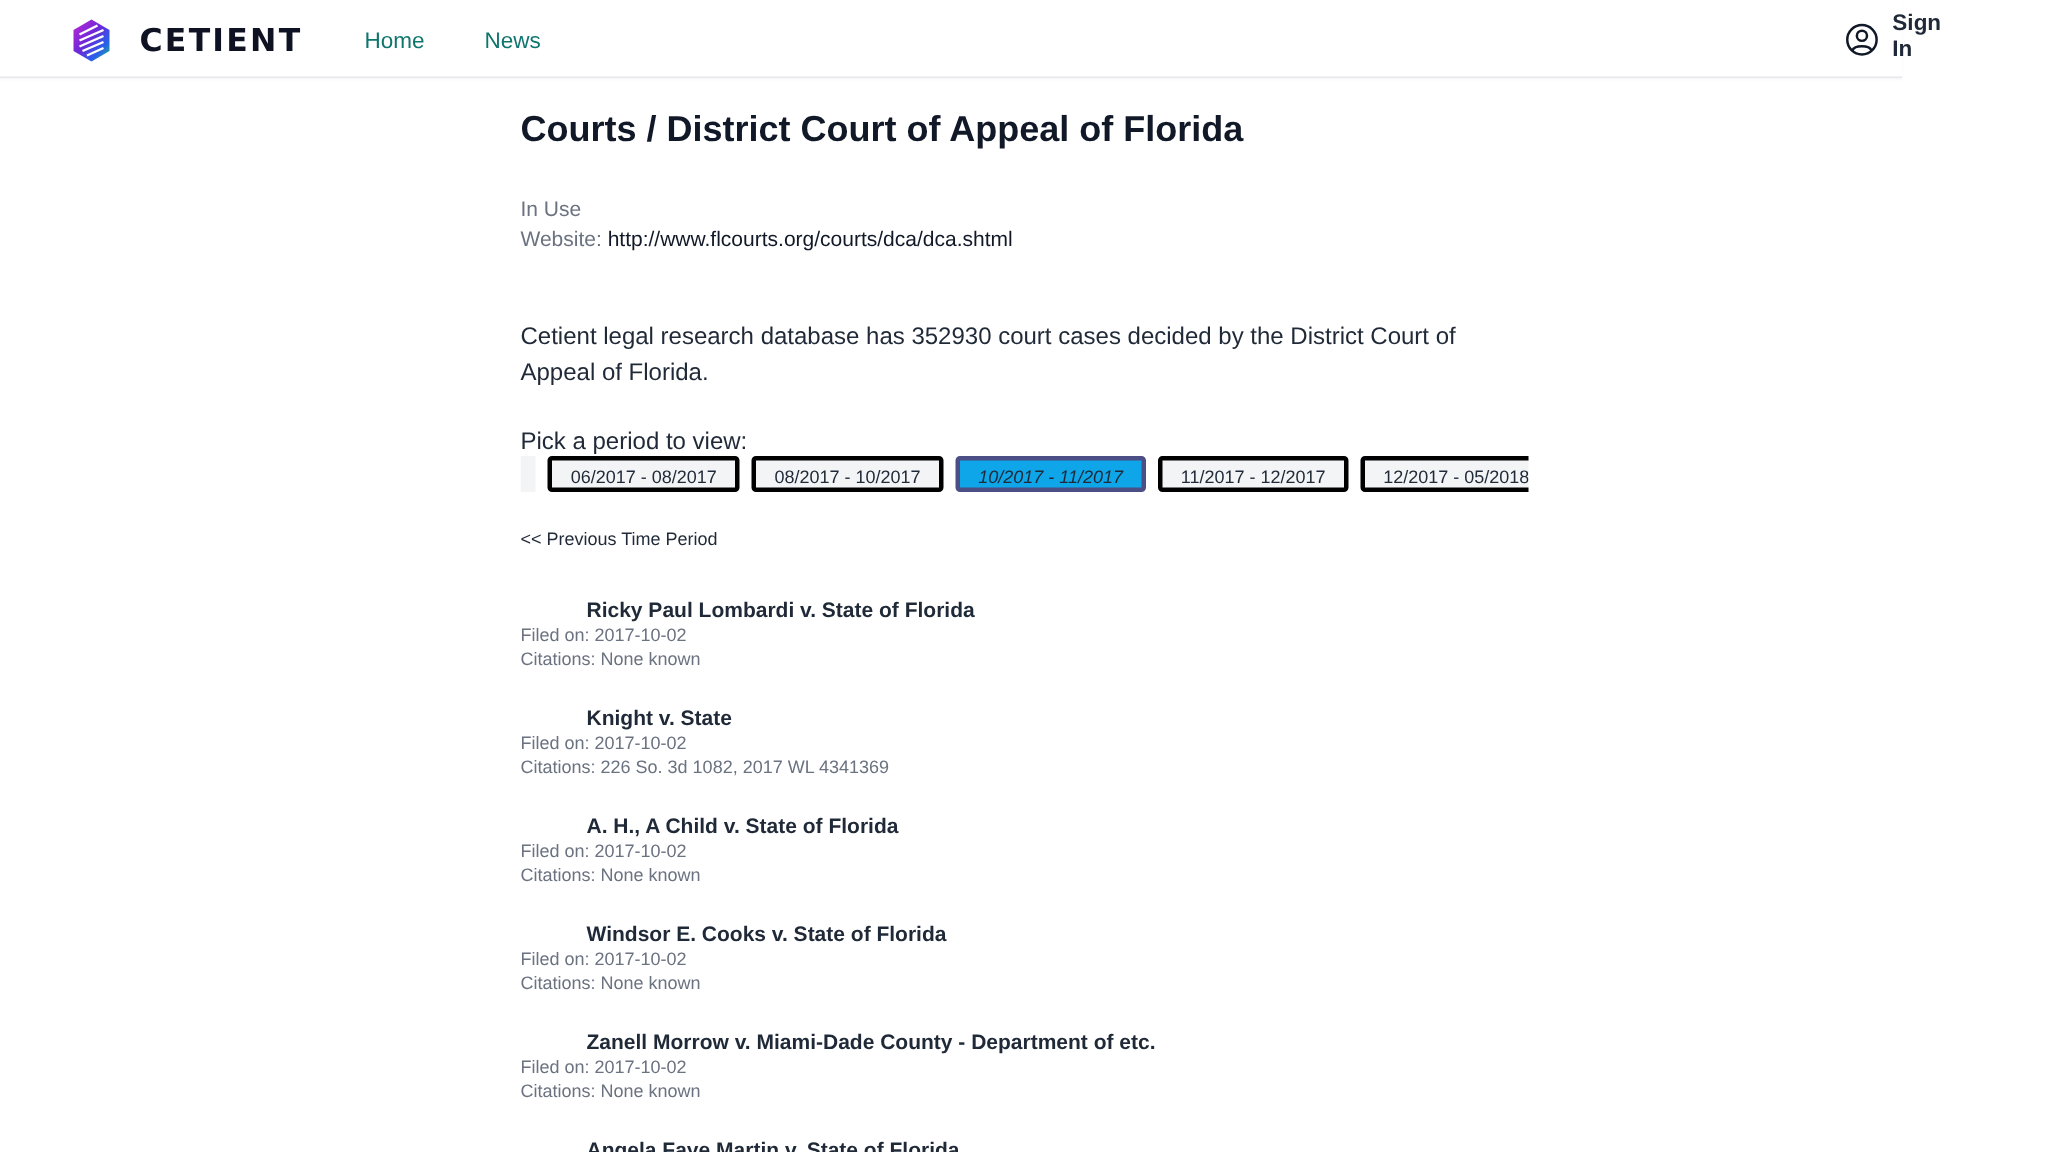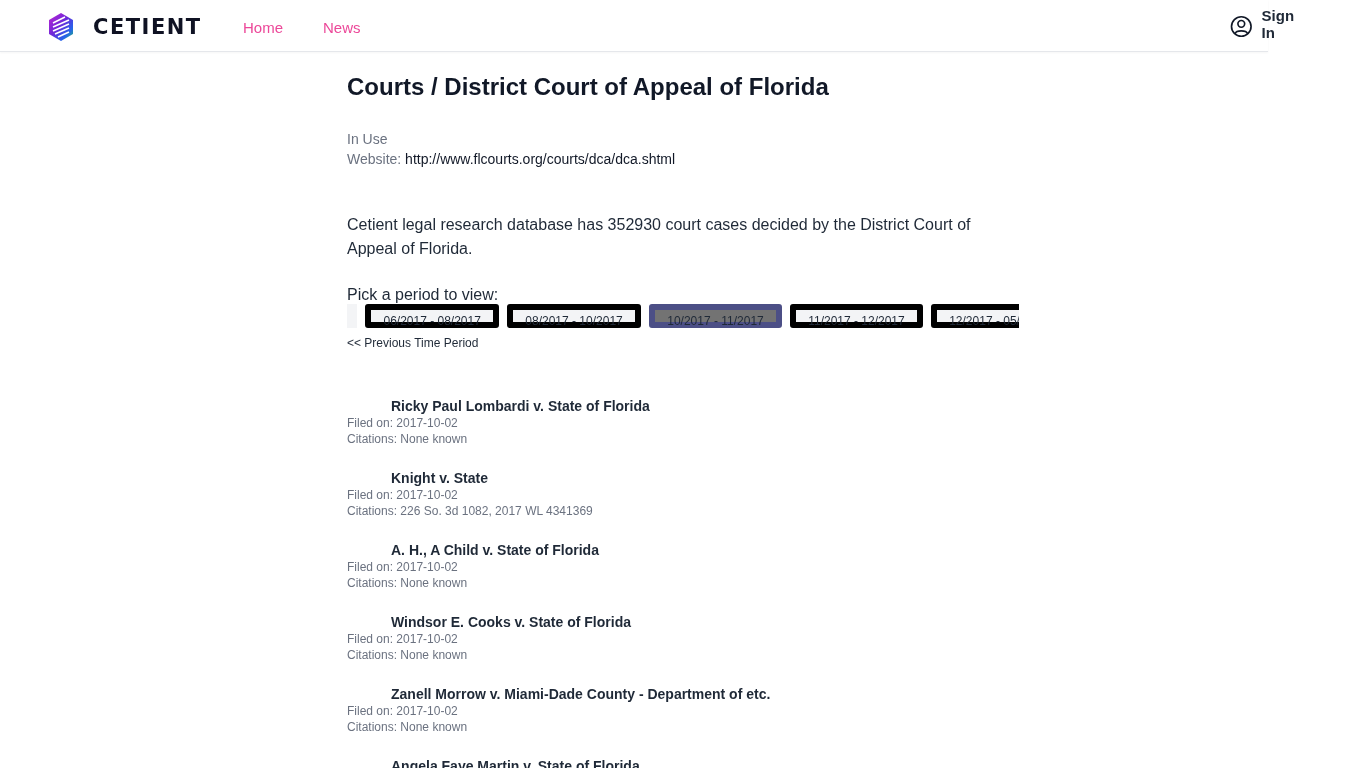--- a/index.html
+++ b/index.html
@@ -20,21 +20,21 @@
       display: flex; align-items: center; text-decoration: none;
     }
     .logo-mark { width: 28px; height: 30px; }
     .logo-text {
       margin-left: 18px;
       font-family: "DejaVu Sans", sans-serif;
       font-weight: bold; font-size: 21px; letter-spacing: 1.5px;
       color: #0f1223;
     }
     .nav-link {
-      position: absolute; top: 19px; font-size: 15px; color: #ec4899;
+      position: absolute; top: 19px; font-size: 15px; color: #0f766e;
       text-decoration: none; font-weight: 500;
     }
     .nav-home { left: 243px; }
     .nav-news { left: 323px; }
     .signin {
       position: absolute; left: 1230px; top: 13px; height: 28px;
       display: flex; align-items: flex-end; text-decoration: none; color: #111827;
     }
     .signin-icon { width: 29px; height: 29px; }
     .signin-label { margin-left: 9px; font-size: 15px; font-weight: bold; color: #1f2937; }
@@ -55,26 +55,26 @@
       position: absolute; left: 0; top: 252px; width: 672px; height: 24px;
       overflow: hidden; white-space: nowrap;
     }
     .period-edge {
       display: inline-block; width: 10px; height: 24px; background: #f3f4f6;
       vertical-align: top; margin-right: 4px;
     }
     .period-btn {
       display: inline-block; height: 24px; padding: 0 12px; margin-right: 4px;
       font-size: 12px; line-height: 22px; color: #1f2937;
-      background: #f3f4f6; border: 6px solid #000000; border-radius: 3px;
+      background: #f3f4f6; border: 3px solid #000000; border-radius: 3px;
       vertical-align: top; cursor: pointer;
     }
-    .period-btn.active { background: #737373; border-color: #4c4f86; }
+    .period-btn.active { background: #0ea5e9; border-color: #4c4f86; font-style: italic; }
     .prev-link {
-      position: absolute; left: 0; top: 284px; font-size: 12px; color: #1f2937;
+      position: absolute; left: 0; top: 300px; font-size: 12px; color: #1f2937;
       text-decoration: none;
     }
     .cases { position: absolute; left: 0; top: 345px; width: 672px; }
     .case { height: 72px; }
     .case-title {
       display: block; font-size: 14px; font-weight: bold; color: #1f2937;
       text-decoration: none; line-height: 18px; white-space: nowrap; padding-left: 44px;
     }
     .case-line { font-size: 12px; line-height: 16px; color: #6b7280; }
   </style>

